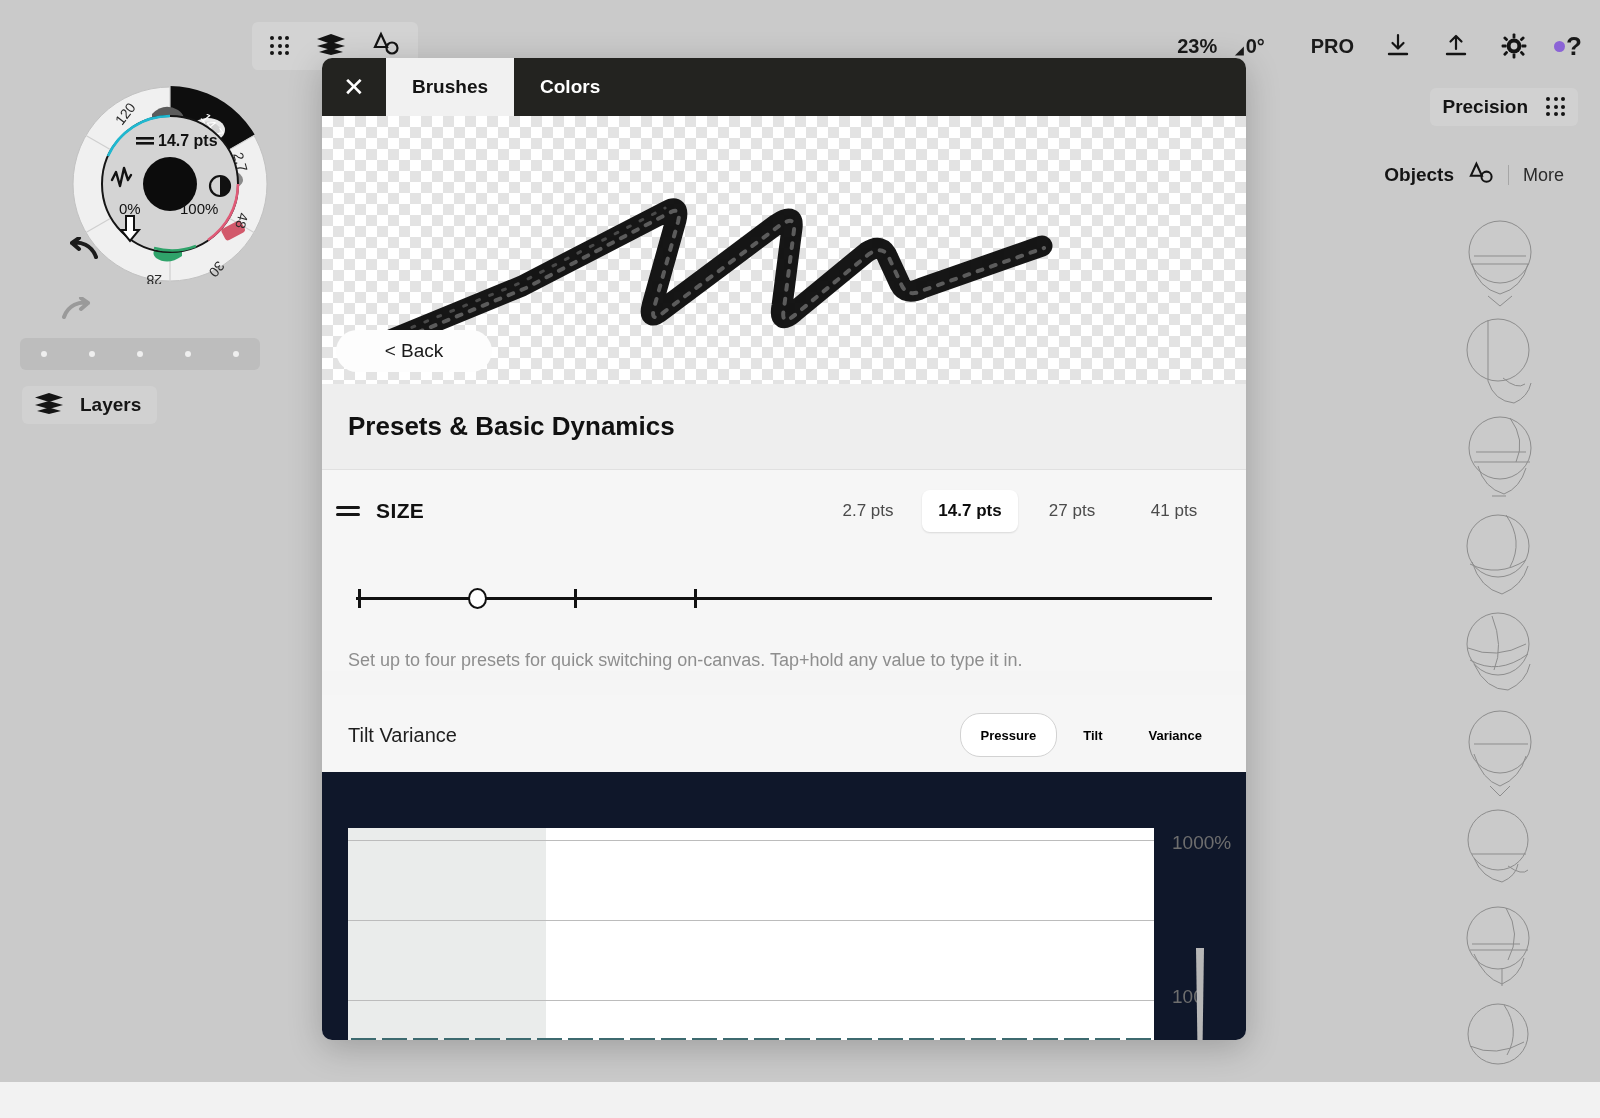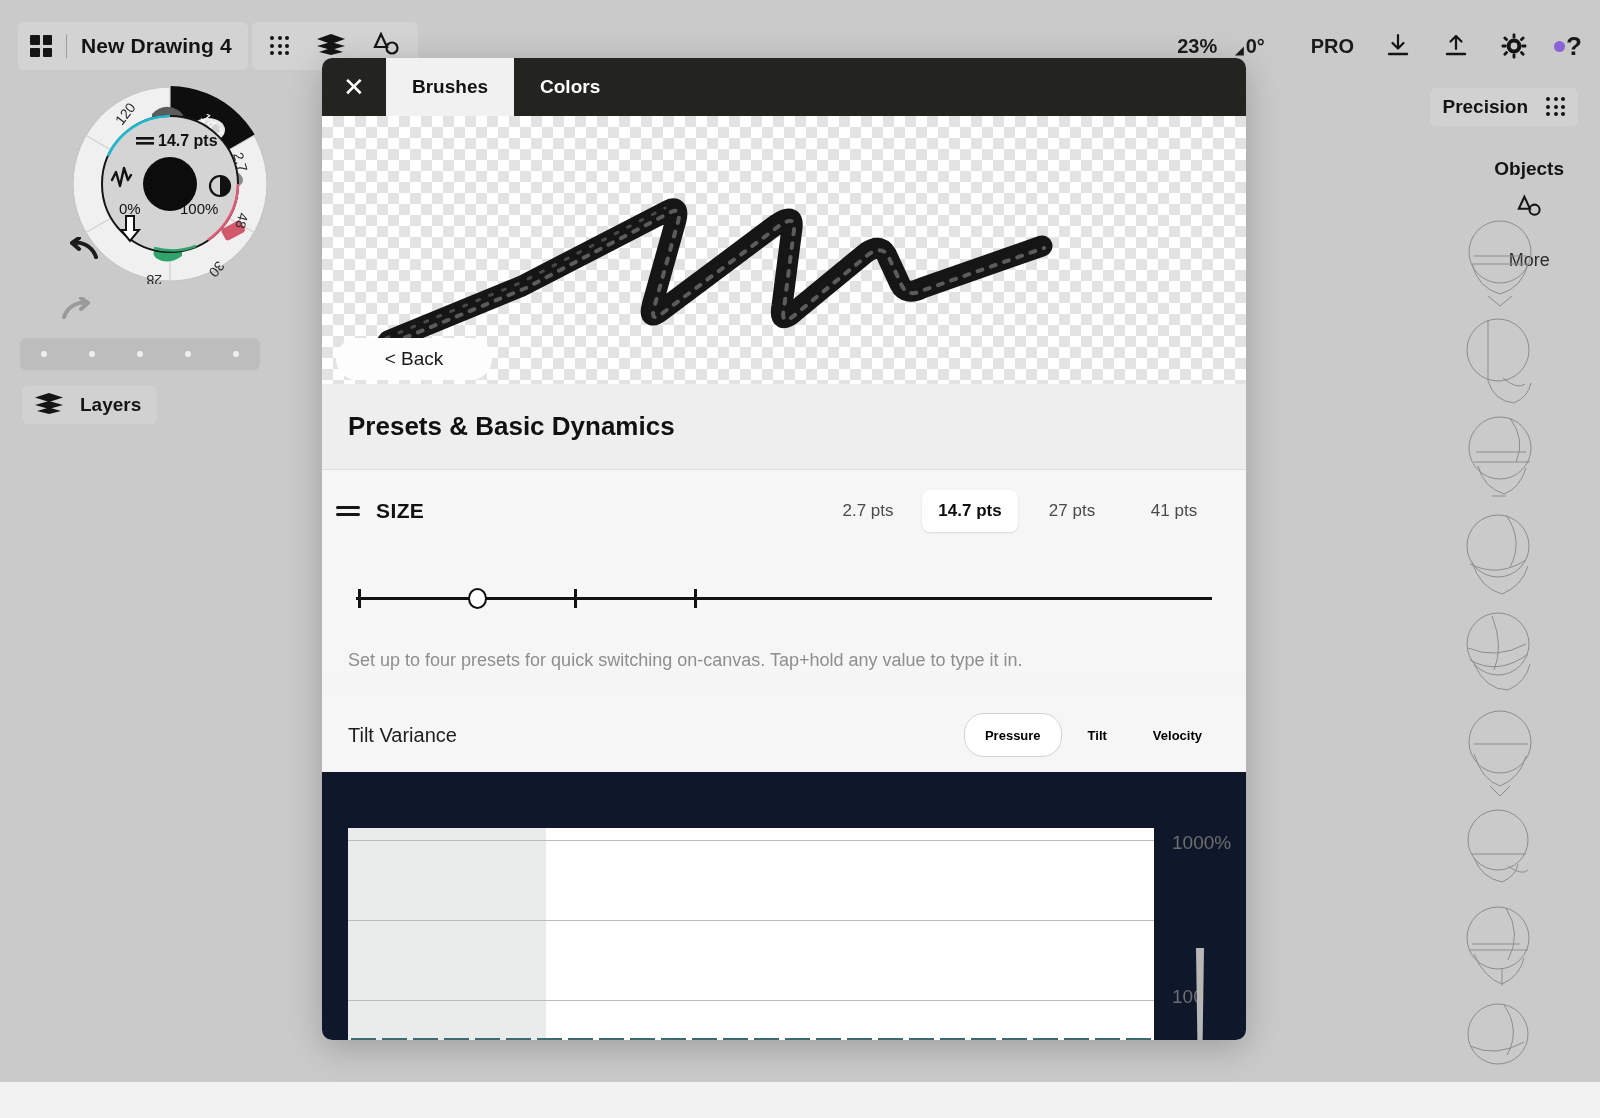--- a/index.html
+++ b/index.html
@@ -97,21 +97,21 @@
 
   
   .precision-row {
     position:absolute; right: 22px; top: 88px;
     height: 38px; display:flex; align-items:center; gap:18px;
     background: rgba(255,255,255,0.14); border-radius:6px; padding:0 12px;
   }
   .precision-label { font-size:19px; font-weight:bold; color:#141414;}
   .objects-row {
     position:absolute; right: 36px; top: 158px;
-    height: 34px; display:flex; align-items:center; gap:14px;flex-direction:column;
+    height: 34px; display:flex; align-items:center; gap:14px;
   }
   .objects-label { font-size:19px; font-weight:bold; color:#141414;}
   .obj-divider { width:1px; height:20px; background:#a6a6a6;}
   .more-label { font-size:18px; color:#2b2b2b;}
 
   .obj-list { position:absolute; right: 42px; top: 212px; width: 110px; }
   .obj-thumb { width:110px; height: 98px; position:relative; }
   .obj-thumb svg { position:absolute; left:0; top:0; }
 
   
@@ -144,21 +144,21 @@
     height: 268px; position:relative;
     background-color:#ffffff;
     background-image:
       linear-gradient(45deg, #e3e3e3 25%, transparent 25%, transparent 75%, #e3e3e3 75%),
       linear-gradient(45deg, #e3e3e3 25%, transparent 25%, transparent 75%, #e3e3e3 75%);
     background-size: 22px 22px;
     background-position: 0 0, 11px 11px;
   }
   .stroke-svg { position:absolute; left:0; top:0; }
   .back-btn {
-    position:absolute; left: 14px; bottom: 4px;
+    position:absolute; left: 14px; bottom: 12px;
     width: 156px; height: 42px; border-radius: 21px;
     background:#fdfdfd; display:flex;align-items:center;justify-content:center;
     font-size:19px; color:#1a1a1a; cursor:pointer;
   }
 
   .section-title-wrap {
     height: 86px; display:flex; align-items:center;
     padding: 0 26px;
     background:#eeeeee;
     border-bottom: 1px solid #e0e0e0;
@@ -232,30 +232,20 @@
   .taper { position:absolute; right: 30px; top: 112px; }
 </style>
 </head>
 <body>
 
 <div id="app">
   <div class="canvas-white"></div>
   <div class="canvas-sheet"></div>
 
   <div class="topbar">
-    <div class="tb-left">
-      <span class="grid4">
-          <i></i>
-          <i></i>
-          <i></i>
-          <i></i>
-        </span>
-      <span class="tb-divider"></span>
-      <span class="doc-title">New Drawing 4</span>
-    </div>
 
     <div class="tb-tools">
       <span class="dots9">
           <i></i>
           <i></i>
           <i></i>
           <i></i>
           <i></i>
           <i></i>
           <i></i>
@@ -580,21 +570,21 @@
       <div class="knob" style="left:146px"></div>
     </div>
 
     <div class="helper-text">Set up to four presets for quick switching on-canvas. Tap+hold any value to type it in.</div>
 
     <div class="variance-row">
       <span class="variance-label">Tilt Variance</span>
       <span class="variance-opts">
         <span class="vopt active">Pressure</span>
         <span class="vopt">Tilt</span>
-        <span class="vopt">Velocity</span>
+        <span class="vopt">Variance</span>
       </span>
     </div>
 
     <div class="chart-area">
       <div class="plot">
         <div class="plot-shade"></div>
         <div class="gridline" style="top:12px"></div>
         <div class="gridline" style="top:92px"></div>
         <div class="gridline" style="top:172px"></div>
 

